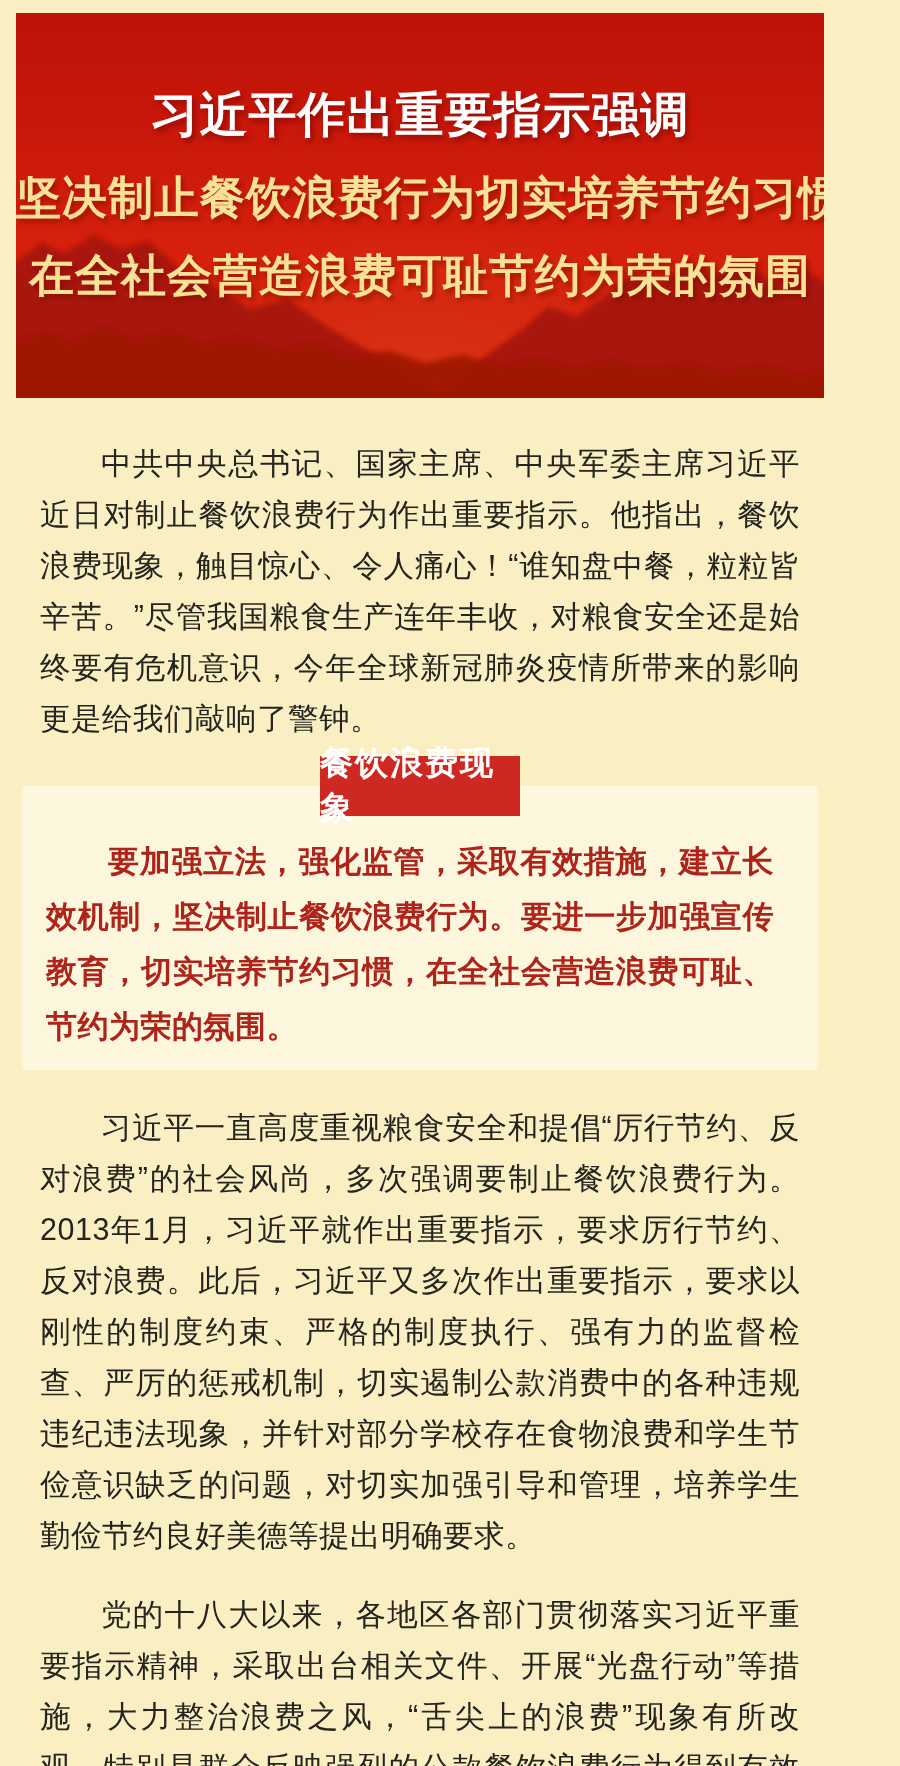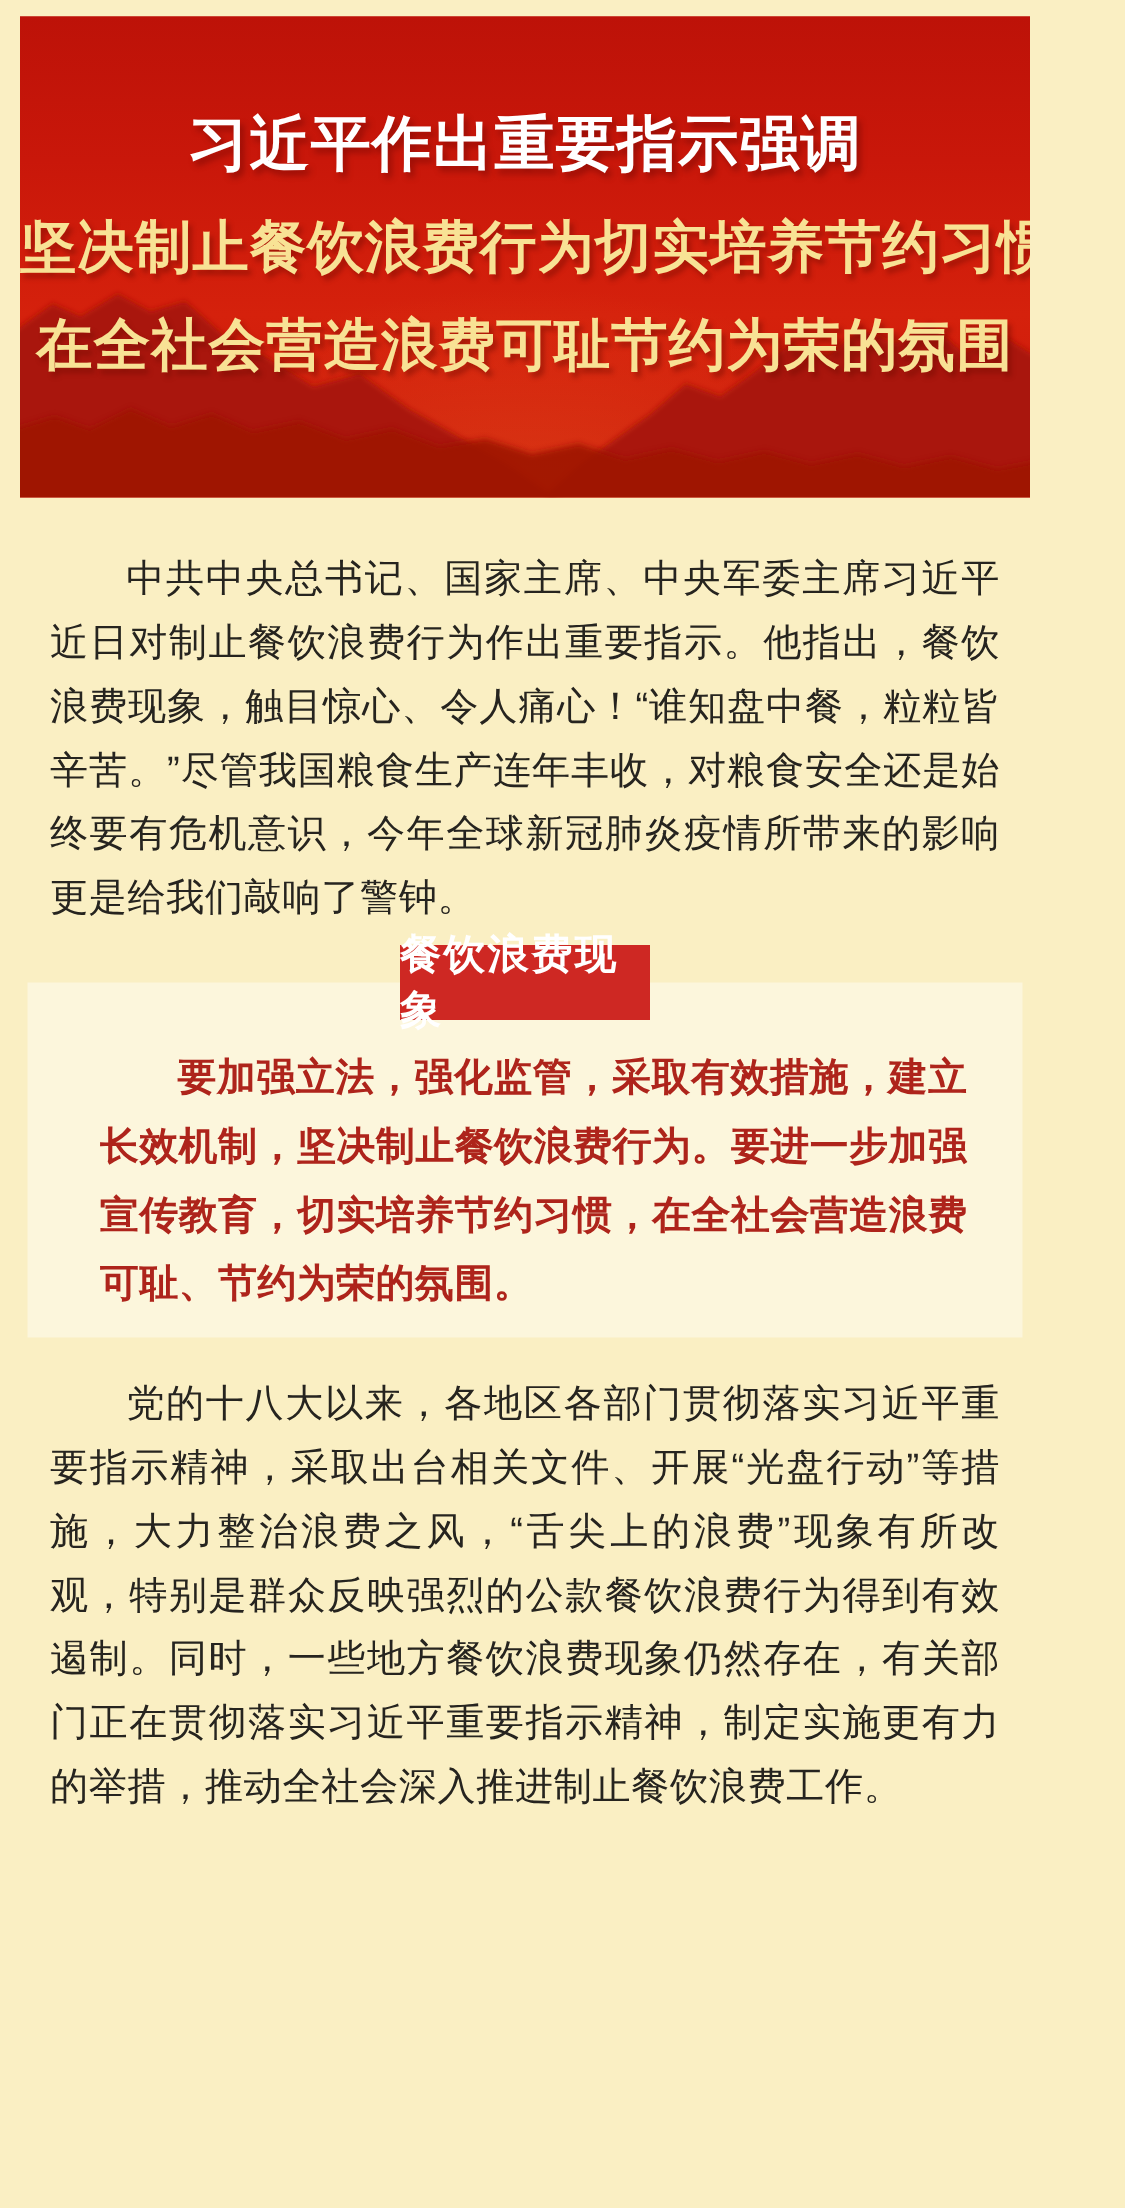--- a/index.html
+++ b/index.html
@@ -96,21 +96,21 @@
     font-size:33px;
     font-weight:bold;
     letter-spacing:2px;
     display:flex;
     align-items:center;
     justify-content:center;
   }
   .quote-box{
     background:var(--quote-box-bg);
     margin:0 22px;
-    padding:48px 44px 16px 58px;
+    padding:48px 44px 16px 24px;
   }
   .quote-text{
     color:var(--quote-text);
     font-size:31px;
     font-weight:bold;
     line-height:55px;
     text-indent:2em;
     text-align:justify;
     letter-spacing:0.5px;
   }
@@ -141,16 +141,17 @@
   </div>
 
   <div>
     <div class="badge">餐饮浪费现象</div>
     <div class="quote-box">
       <p class="quote-text">要加强立法，强化监管，采取有效措施，建立长效机制，坚决制止餐饮浪费行为。要进一步加强宣传教育，切实培养节约习惯，在全社会营造浪费可耻、节约为荣的氛围。</p>
     </div>
   </div>
 
   <div class="article">
+    <p class="para para-2">习近平一直高度重视粮食安全和提倡“厉行节约、反对浪费”的社会风尚，多次强调要制止餐饮浪费行为。2013年1月，习近平就作出重要指示，要求厉行节约、反对浪费。此后，习近平又多次作出重要指示，要求以刚性的制度约束、严格的制度执行、强有力的监督检查、严厉的惩戒机制，切实遏制公款消费中的各种违规违纪违法现象，并针对部分学校存在食物浪费和学生节俭意识缺乏的问题，对切实加强引导和管理，培养学生勤俭节约良好美德等提出明确要求。</p>
     <p class="para para-3">党的十八大以来，各地区各部门贯彻落实习近平重要指示精神，采取出台相关文件、开展“光盘行动”等措施，大力整治浪费之风，“舌尖上的浪费”现象有所改观，特别是群众反映强烈的公款餐饮浪费行为得到有效遏制。同时，一些地方餐饮浪费现象仍然存在，有关部门正在贯彻落实习近平重要指示精神，制定实施更有力的举措，推动全社会深入推进制止餐饮浪费工作。</p>
   </div>
 
 </div>
 
 </body></html>

